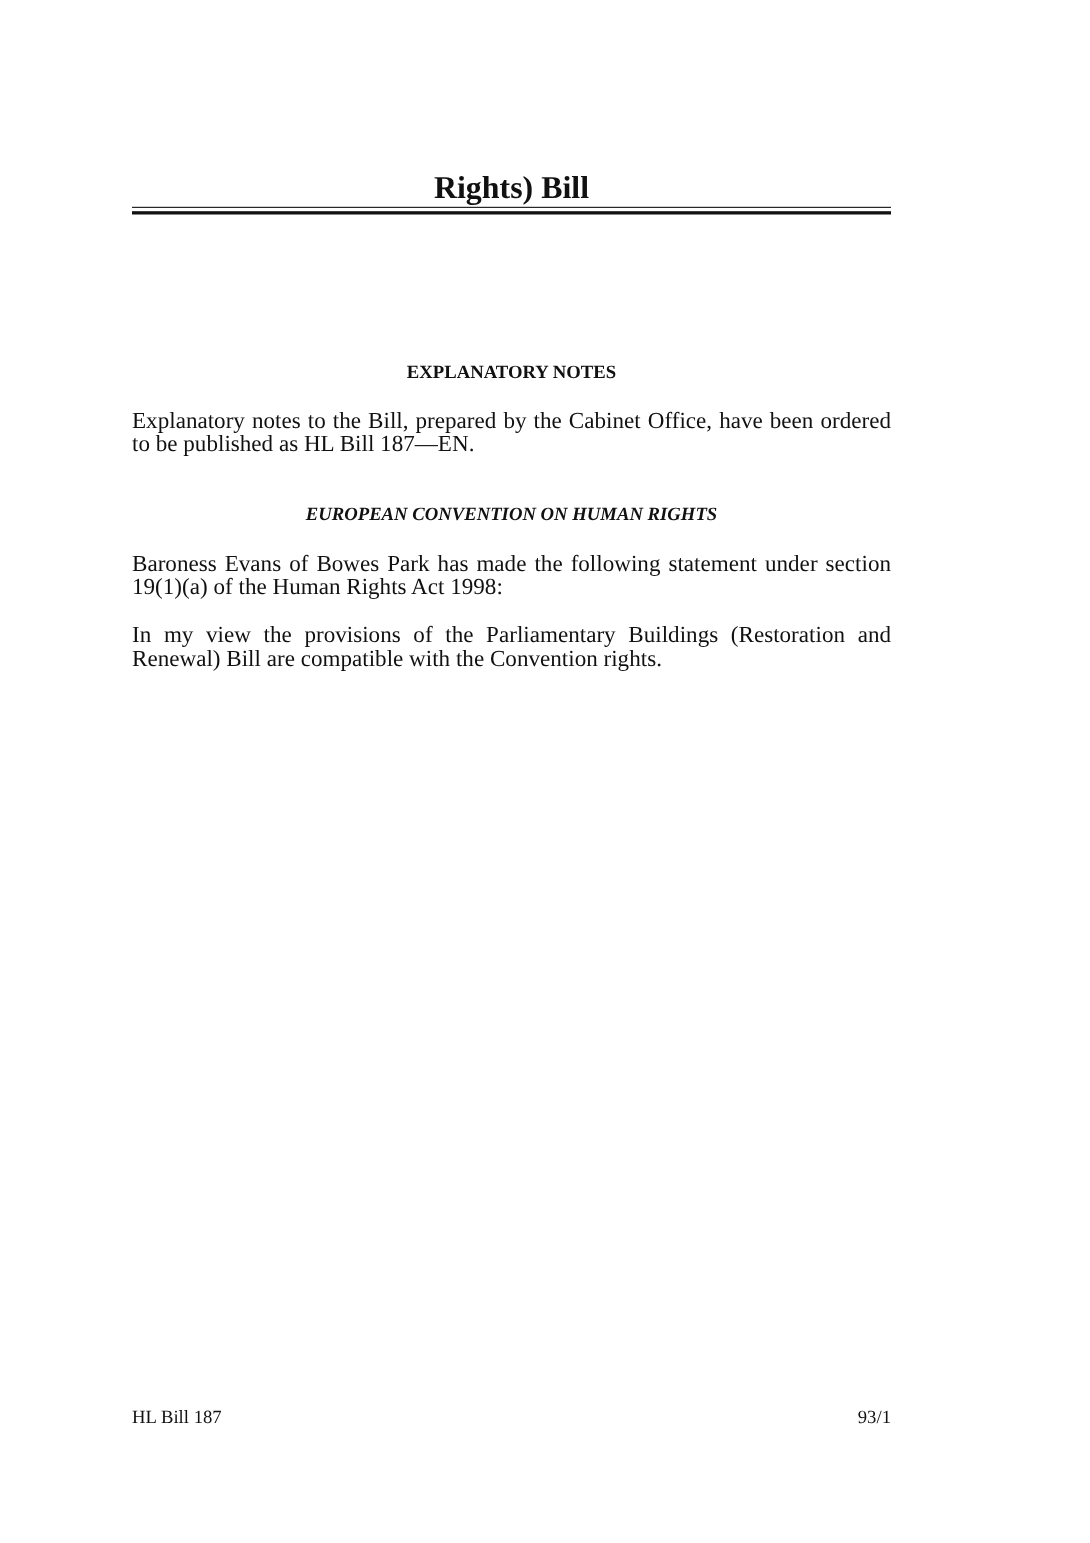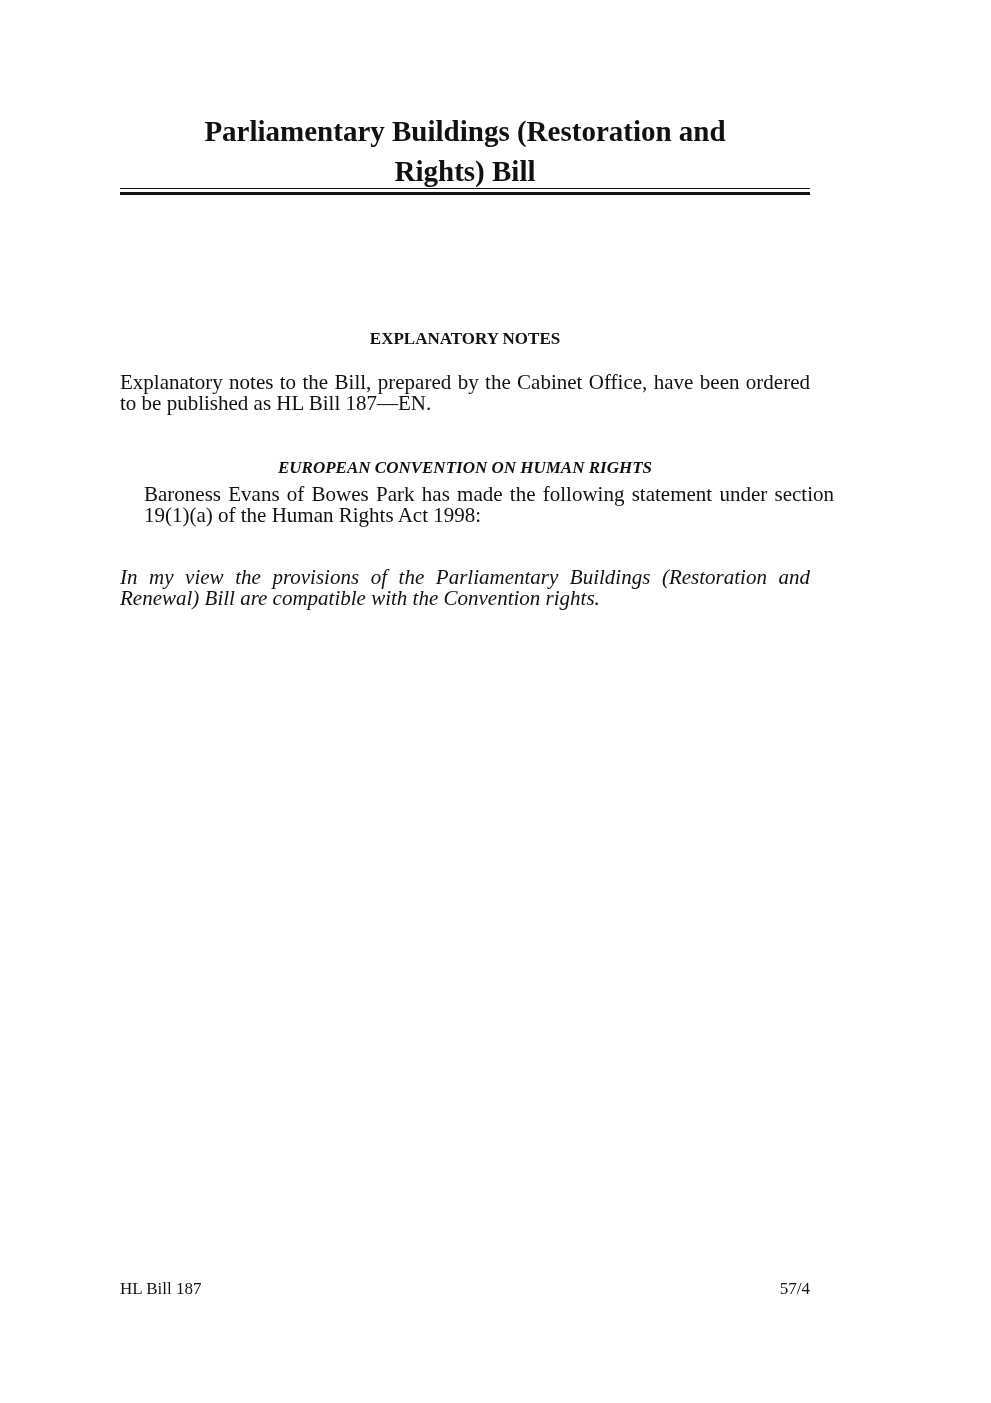--- a/index.html
+++ b/index.html
@@ -27,30 +27,30 @@
     position: absolute; top: 1279px; left: 0; width: 690px;
     display: flex; justify-content: space-between;
     font-size: 17px; line-height: 20px;
   }
 </style>
 </head>
 <body>
 
 <div class="page">
   <h1 class="title">
-    <span>Parliamentary Buildings (Restoration and</span><br>
+    <br>
     <span>Rights) Bill</span>
   </h1>
   <div class="rule-thin"></div>
   <div class="rule-thick"></div>
 
   <h2 class="heading" style="top:329px;">EXPLANATORY NOTES</h2>
   <p class="para" style="top:372px;">Explanatory notes to the Bill, prepared by the Cabinet Office, have been ordered to be published as HL Bill 187—EN.</p>
 
   <h2 class="heading" style="top:458px;font-style:italic;">EUROPEAN CONVENTION ON HUMAN RIGHTS</h2>
-  <p class="para" style="top:484px;margin-left:24px;">Baroness Evans of Bowes Park has made the following statement under section 19(1)(a) of the Human Rights Act 1998:</p>
-  <p class="para" style="top:567px;font-style:italic;">In my view the provisions of the Parliamentary Buildings (Restoration and Renewal) Bill are compatible with the Convention rights.</p>
+  <p class="para" style="top:502px;">Baroness Evans of Bowes Park has made the following statement under section 19(1)(a) of the Human Rights Act 1998:</p>
+  <p class="para" style="top:567px;">In my view the provisions of the Parliamentary Buildings (Restoration and Renewal) Bill are compatible with the Convention rights.</p>
 
   <div class="footer">
     <span>HL Bill 187</span>
-    <span>57/4</span>
+    <span>93/1</span>
   </div>
 </div>
 
 </body></html>

